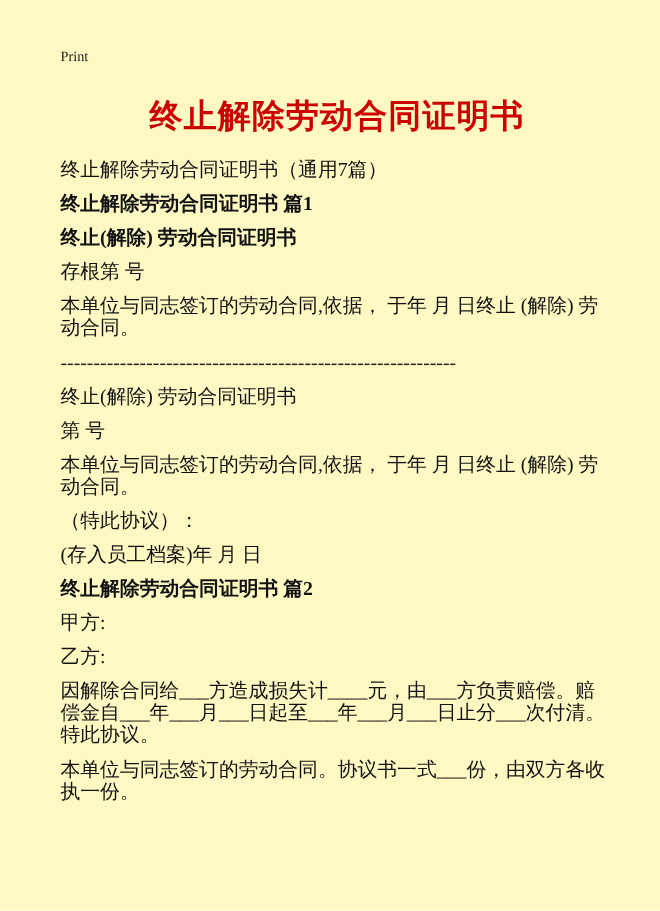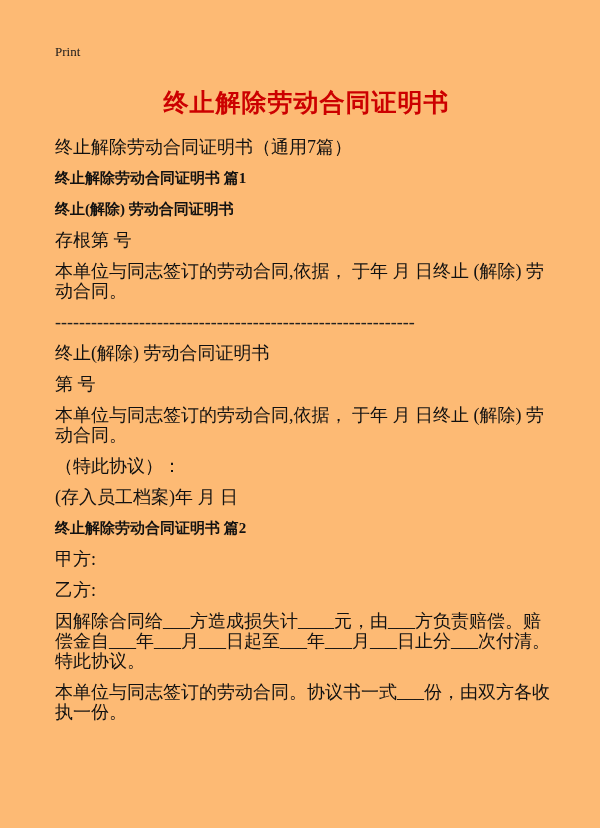--- a/index.html
+++ b/index.html
@@ -7,46 +7,46 @@
   body {
     width: 600px;
     height: 828px;
     overflow: hidden;
     font-family: "Liberation Serif", "DejaVu Serif", serif;
     color: #111111;
   }
   .page {
     width: 600px;
     height: 828px;
-    background: #fdba74;
+    background: #fef9c3;
     padding: 42px 42px 0 55px;
   }
   .print-link {
     font-size: 13px;
     color: #1a1a1a;
     margin-bottom: 22px;
     cursor: pointer;
     display: inline-block;
   }
   .doc-title {
-    font-size: 25px;
+    font-size: 30px;
     font-weight: bold;
     color: #cc0000;
     text-align: center;
     margin: 4px 0 18px 0;
     letter-spacing: 1px;
   }
   .line {
     font-size: 18px;
     line-height: 20px;
     margin: 11px 0;
     color: #111111;
     word-break: break-all;
   }
-  .line.bold { font-weight: bold; font-size: 15px; }
+  .line.bold { font-weight: bold; font-size: 18px; }
   .line.divider {
     letter-spacing: 0px;
     white-space: nowrap;
     overflow: hidden;
     color: #222222;
   }
 </style>
 </head>
 <body>
 

